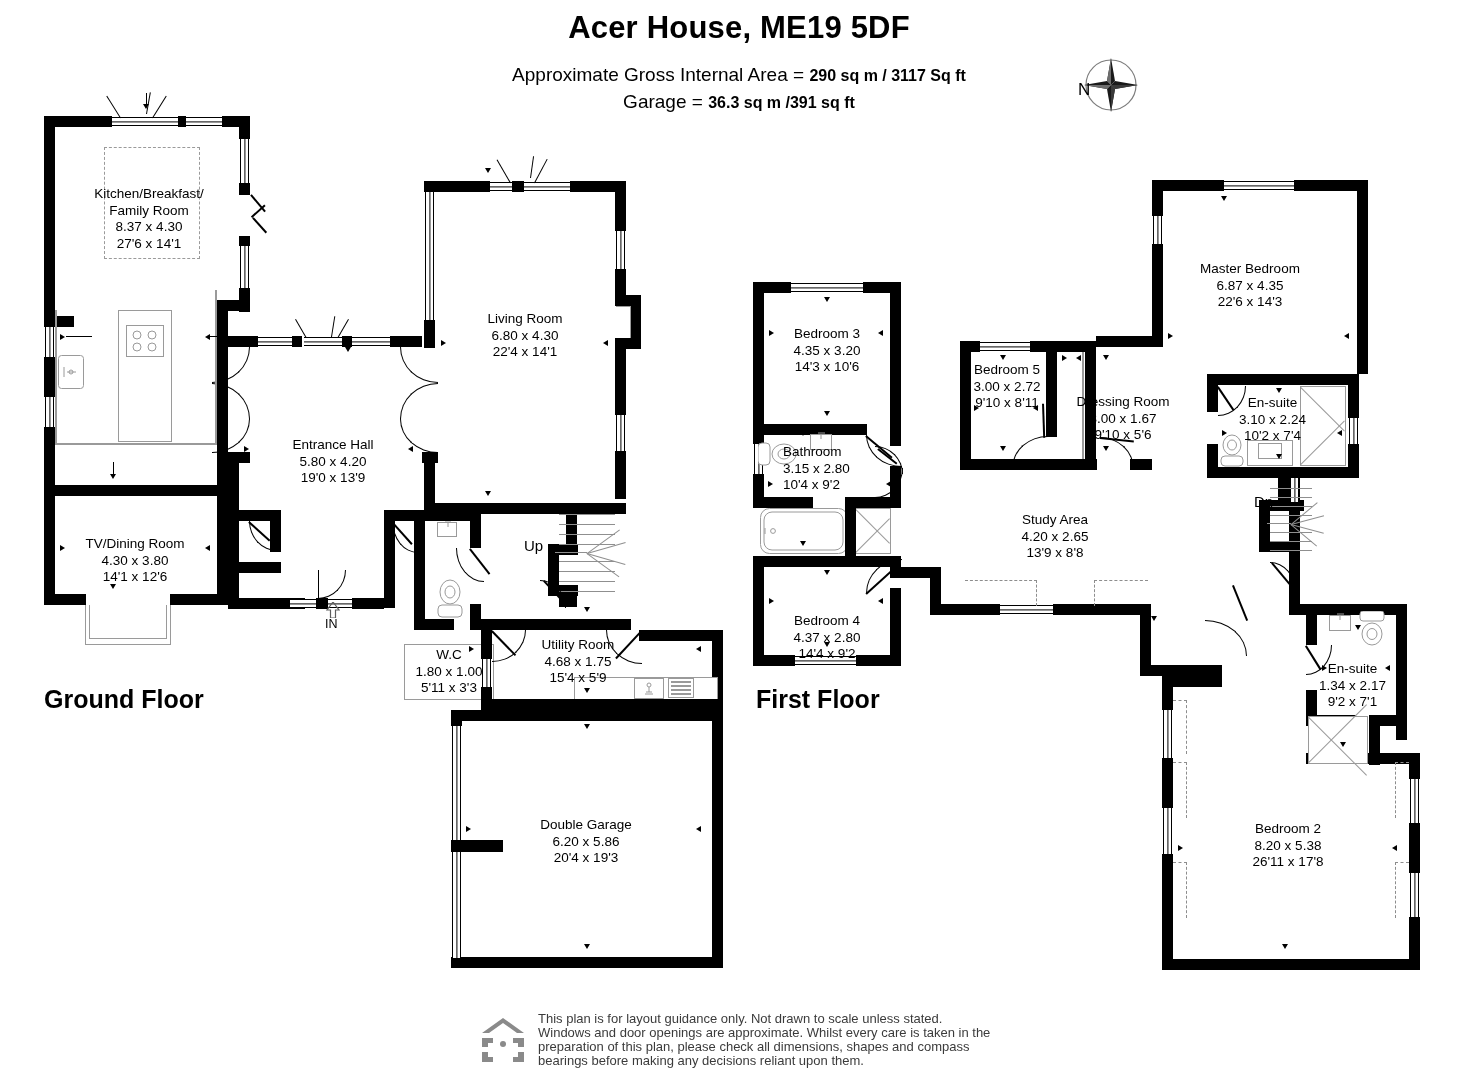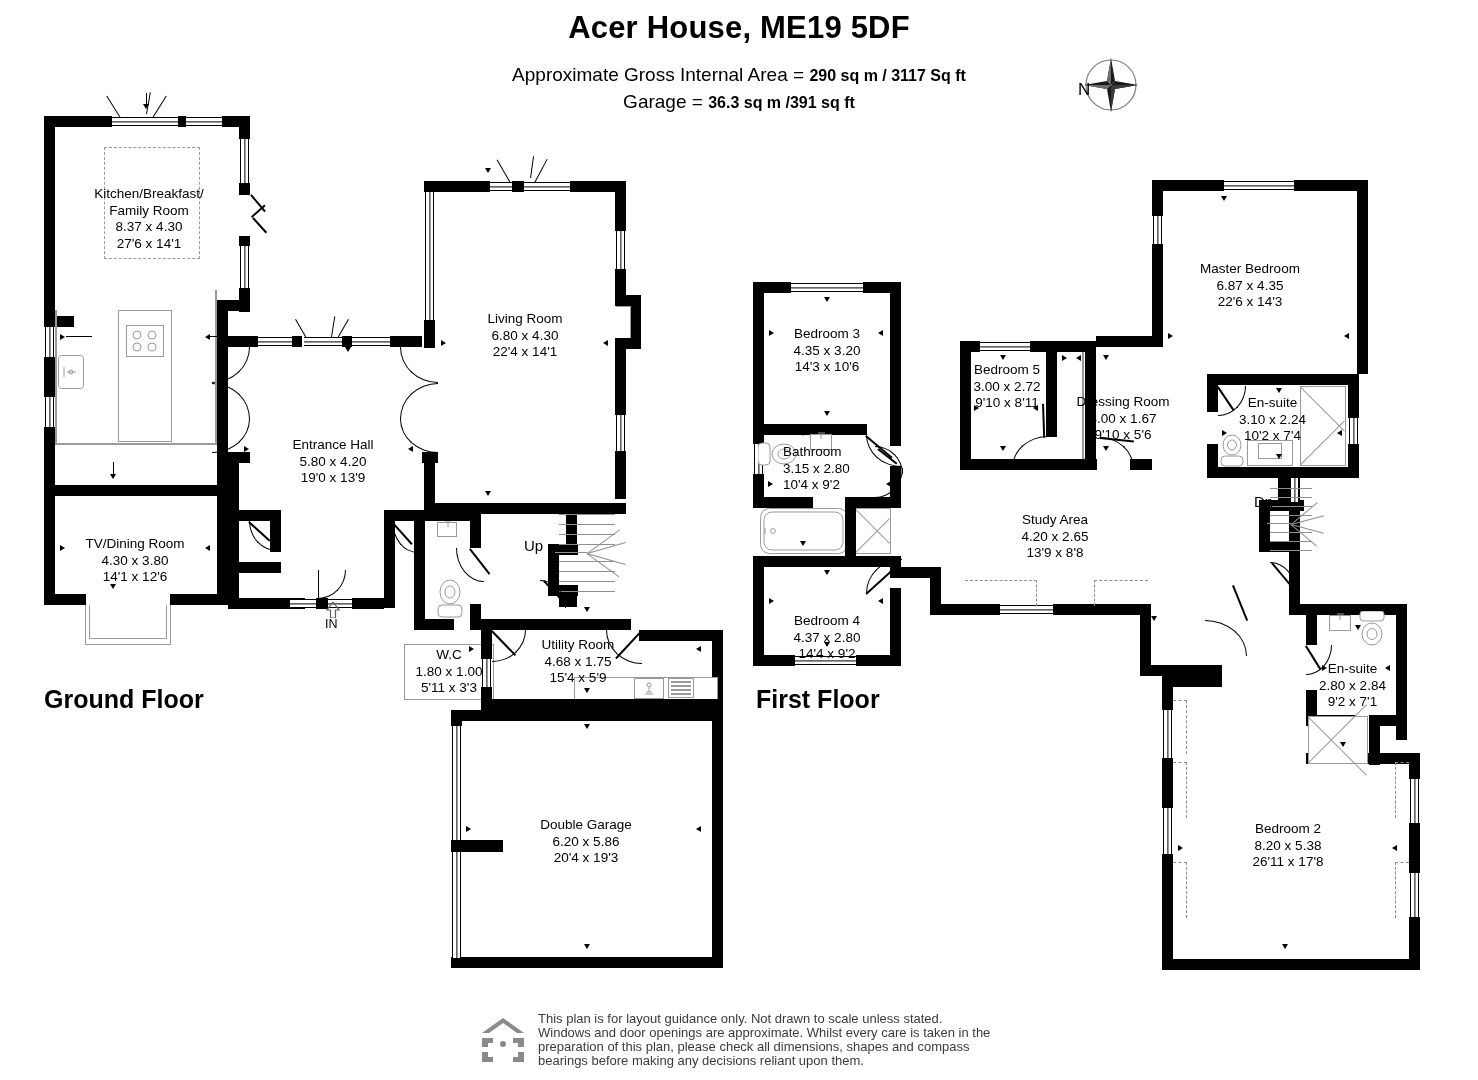--- a/index.html
+++ b/index.html
@@ -799,21 +799,21 @@
       <div>6.87 x 4.35</div>
       <div>22'6 x 14'3</div>
     </div>
     <div class="rlabel" style="left:1215px; top:395px; width:115px;">
       <div>En-suite</div>
       <div>3.10 x 2.24</div>
       <div>10'2 x 7'4</div>
     </div>
     <div class="rlabel" style="left:1295px; top:661px; width:115px;">
       <div>En-suite</div>
-      <div>2.80 x 2.84</div>
+      <div>1.34 x 2.17</div>
       <div>9'2 x 7'1</div>
     </div>
     <div class="rlabel" style="left:1223px; top:821px; width:130px;">
       <div>Bedroom 2</div>
       <div>8.20 x 5.38</div>
       <div>26'11 x 17'8</div>
     </div>
   </div>
 
   <div id="footer">

